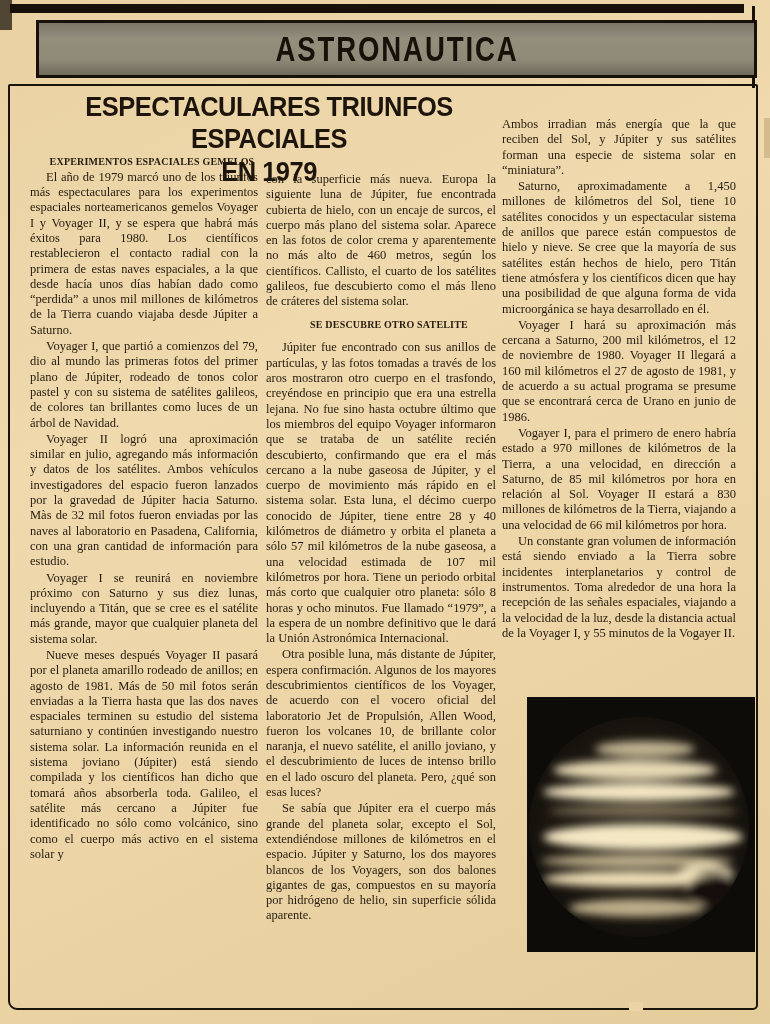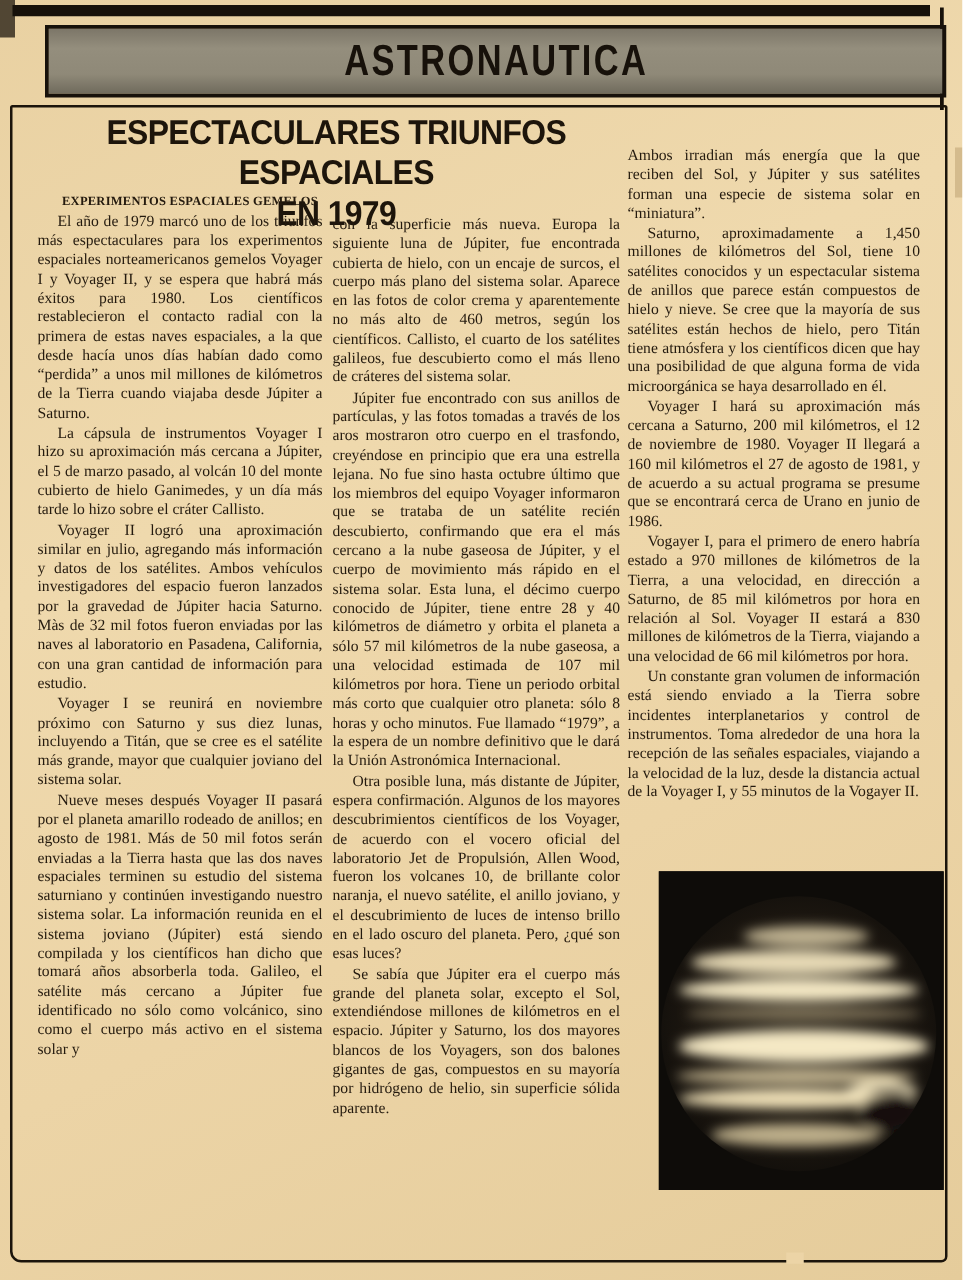--- a/index.html
+++ b/index.html
@@ -90,29 +90,30 @@
 
   <div class="title">
     <span class="tline">ESPECTACULARES TRIUNFOS ESPACIALES</span>
     <span class="tline">EN 1979</span>
   </div>
 
   <div class="col col1">
     <p class="col-heading">EXPERIMENTOS ESPACIALES GEMELOS</p>
     <div>
         <p>El año de 1979 marcó uno de los triunfos más espectaculares para los experimentos espaciales norteamericanos gemelos Voyager I y Voyager II, y se espera que habrá más éxitos para 1980. Los científicos restablecieron el contacto radial con la primera de estas naves espaciales, a la que desde hacía unos días habían dado como “perdida” a unos mil millones de kilómetros de la Tierra cuando viajaba desde Júpiter a Saturno.</p>
-        <p>La cápsula de instrumentos Voyager I hizo su aproximación más cercana a Júpiter, el 5 de marzo pasado, al volcán 10 del monte cubierto de hielo Ganimedes, y un día más tarde lo hizo sobre el cráter Callisto.</p>
+        <p>Voyager I, que partió a comienzos del 79, dio al mundo las primeras fotos del primer plano de Júpiter, rodeado de tonos color pastel y con su sistema de satélites galileos, de colores tan brillantes como luces de un árbol de Navidad.</p>
         <p>Voyager II logró una aproximación similar en julio, agregando más información y datos de los satélites. Ambos vehículos investigadores del espacio fueron lanzados por la gravedad de Júpiter hacia Saturno. Màs de 32 mil fotos fueron enviadas por las naves al laboratorio en Pasadena, California, con una gran cantidad de información para estudio.</p>
-        <p>Voyager I se reunirá en noviembre próximo con Saturno y sus diez lunas, incluyendo a Titán, que se cree es el satélite más grande, mayor que cualquier joviano del sistema solar.</p>
+        <p>Voyager I se reunirá en noviembre próximo con Saturno y sus diez lunas, incluyendo a Titán, que se cree es el satélite más grande, mayor que cualquier planeta del sistema solar.</p>
         <p>Nueve meses después Voyager II pasará por el planeta amarillo rodeado de anillos; en agosto de 1981. Más de 50 mil fotos serán enviadas a la Tierra hasta que las dos naves espaciales terminen su estudio del sistema saturniano y continúen investigando nuestro sistema solar. La información reunida en el sistema joviano (Júpiter) está siendo compilada y los científicos han dicho que tomará años absorberla toda. Galileo, el satélite más cercano a Júpiter fue identificado no sólo como volcánico, sino como el cuerpo más activo en el sistema solar y</p>
       </div>
   </div>
 
   <div class="col col2">
     <p class="cont">con la superficie más nueva. Europa la siguiente luna de Júpiter, fue encontrada cubierta de hielo, con un encaje de surcos, el cuerpo más plano del sistema solar. Aparece en las fotos de color crema y aparentemente no más alto de 460 metros, según los científicos. Callisto, el cuarto de los satélites galileos, fue descubierto como el más lleno de cráteres del sistema solar.</p>
+    <p class="col-heading mid">SE DESCUBRE OTRO SATELITE</p>
     <div>
         <p>Júpiter fue encontrado con sus anillos de partículas, y las fotos tomadas a través de los aros mostraron otro cuerpo en el trasfondo, creyéndose en principio que era una estrella lejana. No fue sino hasta octubre último que los miembros del equipo Voyager informaron que se trataba de un satélite recién descubierto, confirmando que era el más cercano a la nube gaseosa de Júpiter, y el cuerpo de movimiento más rápido en el sistema solar. Esta luna, el décimo cuerpo conocido de Júpiter, tiene entre 28 y 40 kilómetros de diámetro y orbita el planeta a sólo 57 mil kilómetros de la nube gaseosa, a una velocidad estimada de 107 mil kilómetros por hora. Tiene un periodo orbital más corto que cualquier otro planeta: sólo 8 horas y ocho minutos. Fue llamado “1979”, a la espera de un nombre definitivo que le dará la Unión Astronómica Internacional.</p>
         <p>Otra posible luna, más distante de Júpiter, espera confirmación. Algunos de los mayores descubrimientos científicos de los Voyager, de acuerdo con el vocero oficial del laboratorio Jet de Propulsión, Allen Wood, fueron los volcanes 10, de brillante color naranja, el nuevo satélite, el anillo joviano, y el descubrimiento de luces de intenso brillo en el lado oscuro del planeta. Pero, ¿qué son esas luces?</p>
         <p>Se sabía que Júpiter era el cuerpo más grande del planeta solar, excepto el Sol, extendiéndose millones de kilómetros en el espacio. Júpiter y Saturno, los dos mayores blancos de los Voyagers, son dos balones gigantes de gas, compuestos en su mayoría por hidrógeno de helio, sin superficie sólida aparente.</p>
       </div>
   </div>
 
   <div class="col col3">
     <p class="cont">Ambos irradian más  energía que la que reciben del Sol, y Júpiter y sus satélites forman una especie de sistema solar en “miniatura”.</p>
     <div>

